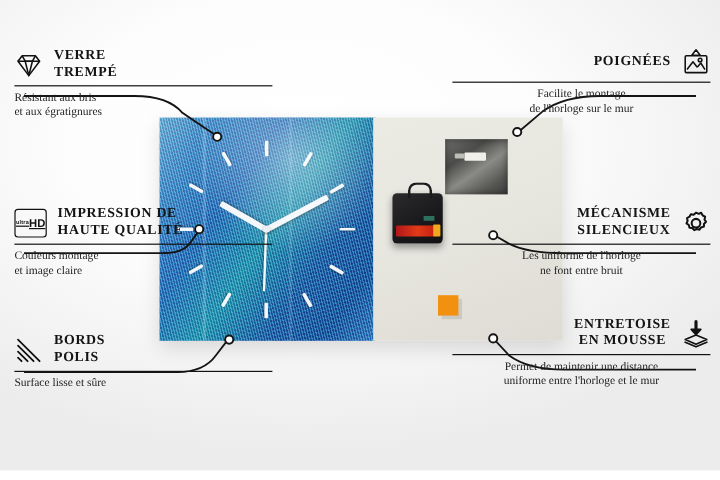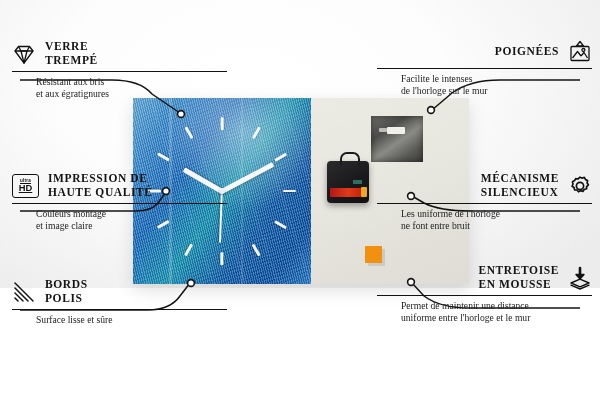--- a/index.html
+++ b/index.html
@@ -2,21 +2,21 @@
 <html><head>
 <meta charset="utf-8">
 <style>
   html,body{margin:0;padding:0;}
   body{
     width:600px;height:400px;overflow:hidden;
     font-family:"Liberation Serif",serif;
     background:#ffffff;
   }
   #stage{
-    position:relative;width:600px;height:288px;
+    position:relative;width:600px;height:392px;
     background:
       radial-gradient(ellipse 420px 260px at 42% 30%, #ffffff 0%, #fdfdfd 45%, #f4f4f4 75%, #ececed 100%);
   }
   
   #product{
     position:absolute;left:133px;top:98px;width:336px;height:186px;
     box-shadow:0 6px 16px rgba(0,0,0,.13);
   }
   #clock-front{
     position:absolute;left:0;top:0;width:178px;height:186px;
@@ -66,38 +66,37 @@
     background:linear-gradient(90deg,#b31818 0%,#e03a18 55%,#c42010 100%);border-radius:1px;}
   #battery-cap{position:absolute;left:34px;top:26px;width:6px;height:10px;background:#f0a81c;border-radius:1px;}
   #mech-chip{position:absolute;left:26px;top:19px;width:9px;height:4px;background:#2e6f5e;}
   #foam{
     position:absolute;left:54px;top:148px;width:17px;height:17px;
     background:#f2910f;box-shadow:3px 3px 0 rgba(0,0,0,.10);
   }
   
   .feat{position:absolute;width:215px;}
   .feat.left{left:12px;text-align:left;}
-  .feat.right{right:8px;text-align:left;}
+  .feat.right{right:8px;text-align:center;}
   .feat-head{display:flex;align-items:center;gap:9px;}
   .feat.right .feat-head{justify-content:flex-end;}
   .feat-title{
     font-weight:bold;font-size:11.5px;line-height:13.5px;
     letter-spacing:.6px;color:#141414;text-transform:uppercase;
     font-family:"Liberation Serif",serif;
   }
   .rule{height:1.4px;background:#121212;margin-top:4px;}
   .feat-sub{
     font-size:9.6px;line-height:11.6px;color:#232323;margin-top:4px;
     font-family:"Liberation Serif",serif;
-    margin-left:24px;
   }
   .ico{width:24px;height:24px;flex:0 0 24px;display:block;}
   .hdbox{
     width:25px;height:22px;border:1.6px solid #121212;border-radius:3px;
-    display:flex;flex-direction:column;align-items:center;justify-content:center;
+    display:flex;flex-direction:row;align-items:center;justify-content:center;
     flex:0 0 25px;font-family:"Liberation Sans",sans-serif;color:#121212;text-decoration:underline;
   }
   .hd-ultra{font-size:4.6px;font-weight:bold;line-height:5px;letter-spacing:.2px;}
   .hd-main{font-size:9.4px;font-weight:bold;line-height:9.6px;}
   
   #wires{position:absolute;left:0;top:0;width:600px;height:400px;pointer-events:none;}
 </style>
 </head>
 <body>
 
@@ -230,21 +229,21 @@
           <path d="M12 1.5 L8.5 6 L15.5 6 Z"></path>
           <rect x="3" y="6.5" width="18" height="14" rx="1"></rect>
           <path d="M4.5 18 L9.5 11.5 L13 16"></path>
           <path d="M13 16 L16 12.5 L19.5 18"></path>
           <circle cx="15.4" cy="10" r="1.5"></circle>
         </g>
       </svg>
     </div>
     <div class="rule"></div>
     <div class="feat-sub">
-      <div>Facilite le intenses</div>
+      <div>Facilite le montage</div>
       <div>de l'horloge sur le mur</div>
     </div>
   </div>
 
   <div class="feat right" style="top:172px;">
     <div class="feat-head">
       <div class="feat-title">
         <div>MÉCANISME</div>
         <div>SILENCIEUX</div>
       </div>

